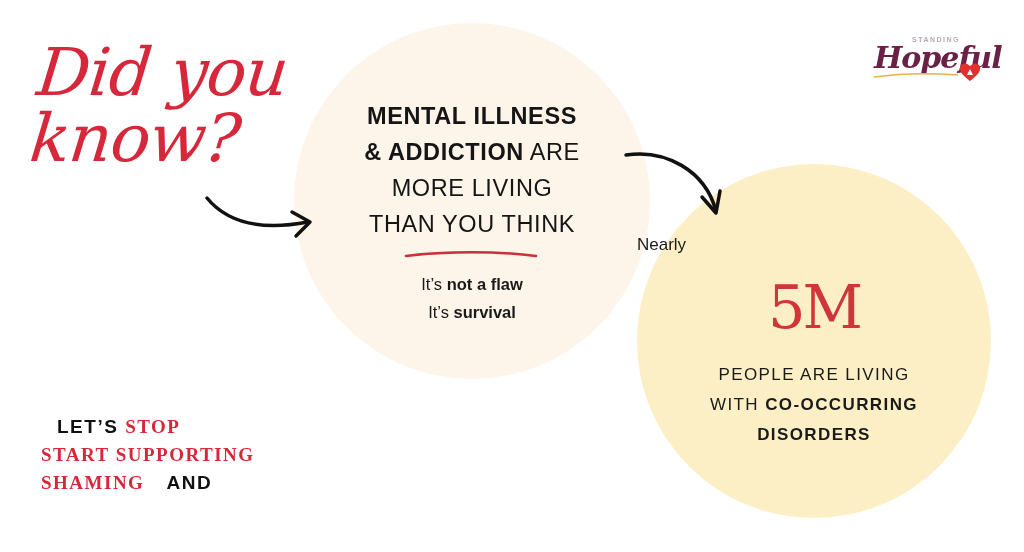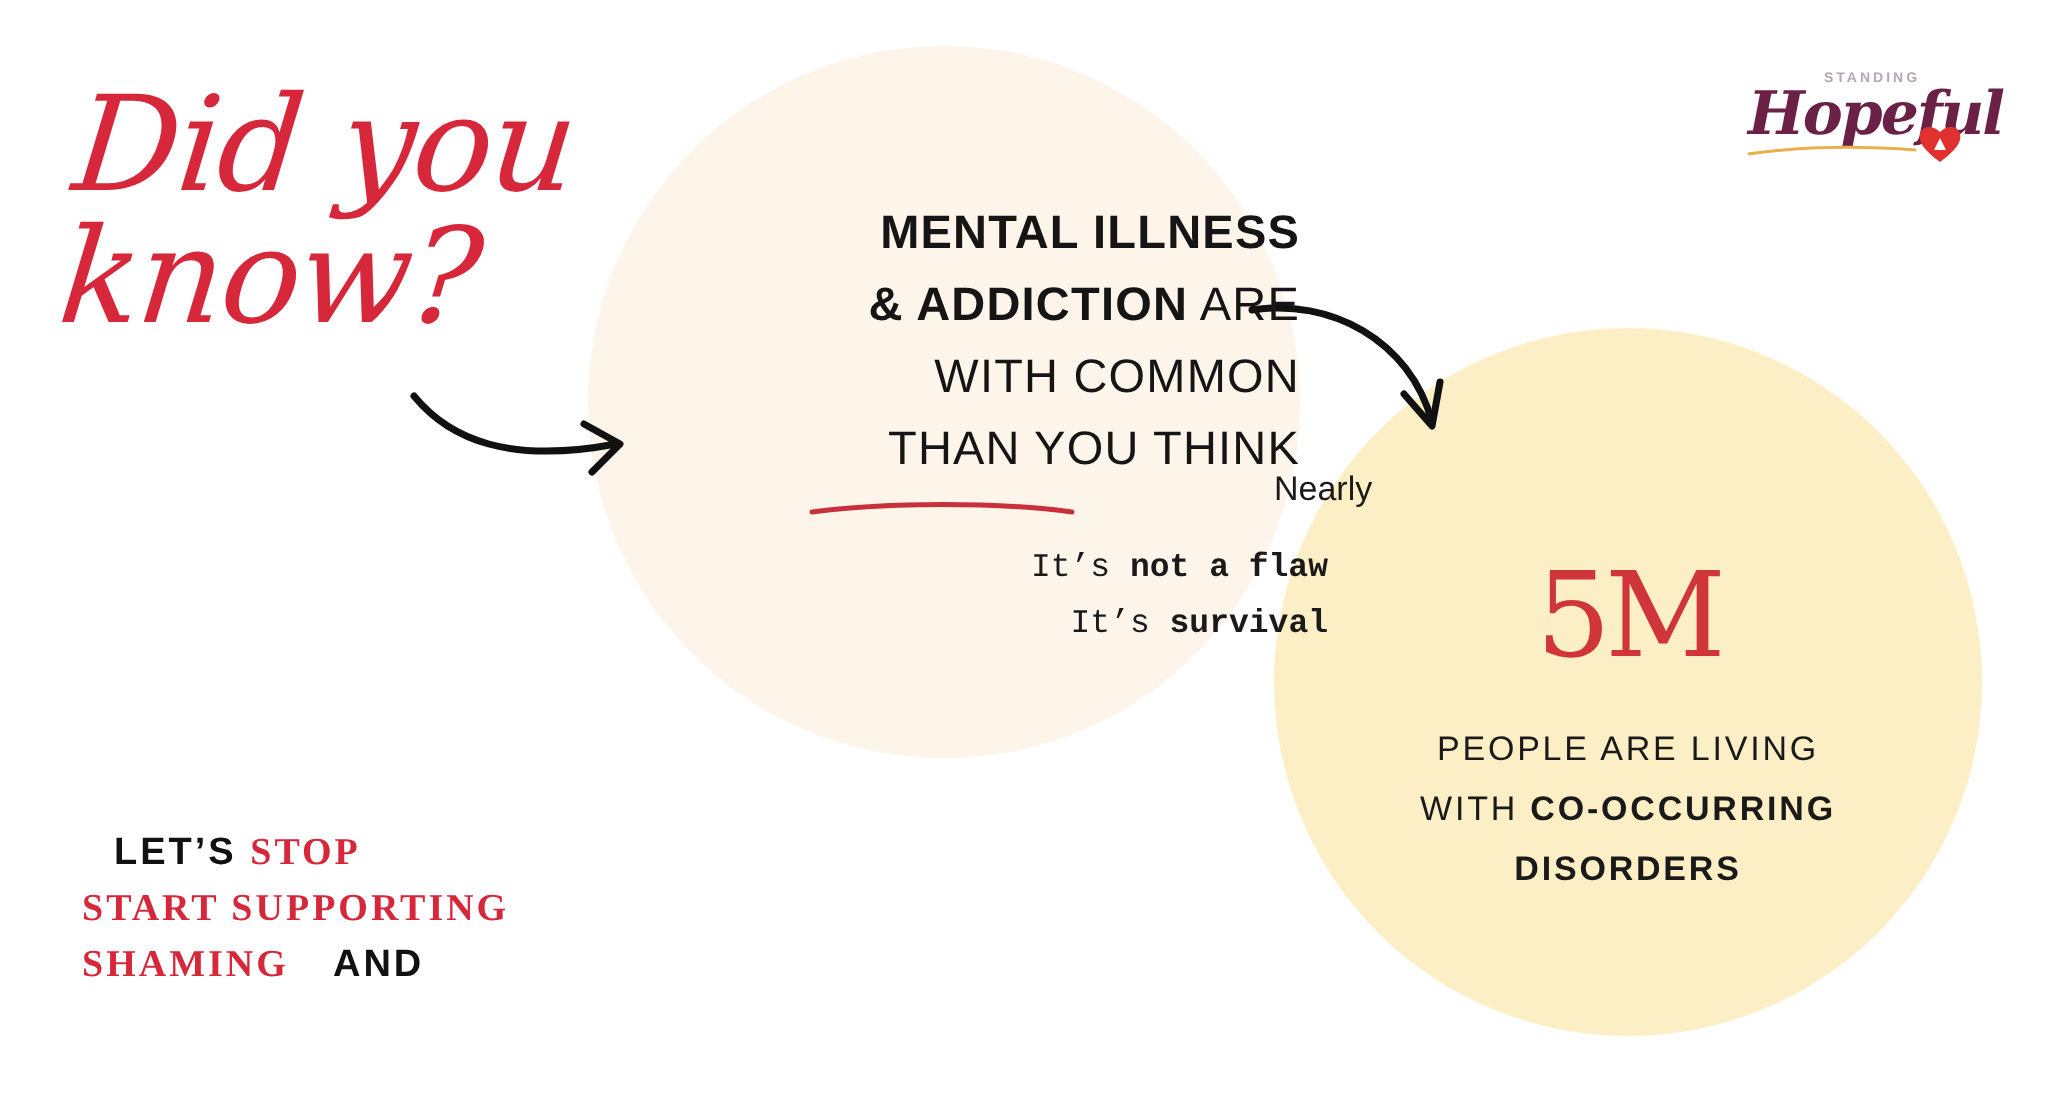--- a/index.html
+++ b/index.html
@@ -20,26 +20,26 @@
 
     .logo { position: absolute; left: 868px; top: 36px; width: 120px; height: 62px; }
     .logo .standing { position: absolute; left: 44px; top: 0px; font-size: 7px; letter-spacing: 1.5px; color: #b8a6b4; font-weight: bold; }
     .logo .hopeful {
       position: absolute; left: 6px; top: 4px; font-family: "DejaVu Serif", serif; font-style: italic;
       font-size: 30px; color: #6b2045; font-weight: bold; letter-spacing: -1px;
     }
     .logo .swoosh { position: absolute; left: 4px; top: 36px; width: 88px; height: 6px; }
     .logo .heart { position: absolute; left: 90px; top: 24px; width: 24px; height: 22px; }
 
-    .c1-text { position: absolute; left: 294px; top: 98px; width: 356px; text-align: right; }
+    .c1-text { position: absolute; left: 294px; top: 98px; width: 356px; text-align: center; }
     .c1-line { font-size: 23.5px; line-height: 36px; letter-spacing: 0.6px; color: #151515; }
     .c1-line b { font-weight: bold; }
     .underline { position: absolute; left: 404px; top: 246px; width: 134px; height: 14px; }
-    .c1-sub { position: absolute; left: 308px; top: 270px; width: 356px; text-align: right;
-      font-family: Liberation Mono, monospace; font-size: 16.5px; line-height: 28px; color: #1a1a1a; }
+    .c1-sub { position: absolute; left: 294px; top: 270px; width: 356px; text-align: center;
+      font-family: Liberation Sans, sans-serif; font-size: 16.5px; line-height: 28px; color: #1a1a1a; }
     .c1-sub b { font-weight: bold; }
 
     .c2-nearly { position: absolute; left: 637px; top: 235px; width: 354px; text-align: left; font-size: 17px; color: #1a1a1a; }
     .c2-stat { position: absolute; left: 637px; top: 258px; width: 354px; text-align: center;
       font-family: "DejaVu Serif", serif; font-size: 59px; line-height: 100px; color: #d0353a; letter-spacing: -3px; }
     .c2-text { position: absolute; left: 637px; top: 360px; width: 354px; text-align: center; }
     .c2-line { font-size: 17px; line-height: 30px; letter-spacing: 1.4px; color: #1a1a1a; }
     .c2-line b { font-weight: bold; }
 
     .cta { position: absolute; left: 41px; top: 413px; }
@@ -78,21 +78,21 @@
 </svg>
 
 <svg class="arrow" style="left:620px;top:145px;" width="110" height="75" viewBox="0 0 110 75">
   <path d="M6 10 C 45 4, 85 25, 96 66" stroke="#111" stroke-width="3.5" fill="none" stroke-linecap="round"></path>
   <path d="M82 52 L 96 68 L 100 46" stroke="#111" stroke-width="3.5" fill="none" stroke-linecap="round" stroke-linejoin="round"></path>
 </svg>
 
 <div class="c1-text">
   <div class="c1-line"><b>MENTAL ILLNESS</b><span></span></div>
   <div class="c1-line"><b>&amp; ADDICTION</b><span> ARE</span></div>
-  <div class="c1-line"><b></b><span>WITH COMMON</span></div>
+  <div class="c1-line"><b></b><span>MORE LIVING</span></div>
   <div class="c1-line"><b></b><span>THAN YOU THINK</span></div>
 </div>
 
 <svg class="underline" viewBox="0 0 134 14">
   <path d="M2 10 C 40 5, 95 5, 132 10" stroke="#c8303c" stroke-width="2.5" fill="none" stroke-linecap="round"></path>
 </svg>
 
 <div class="c1-sub">
   <div><span>It’s </span><b>not a flaw</b></div>
   <div><span>It’s </span><b>survival</b></div>

